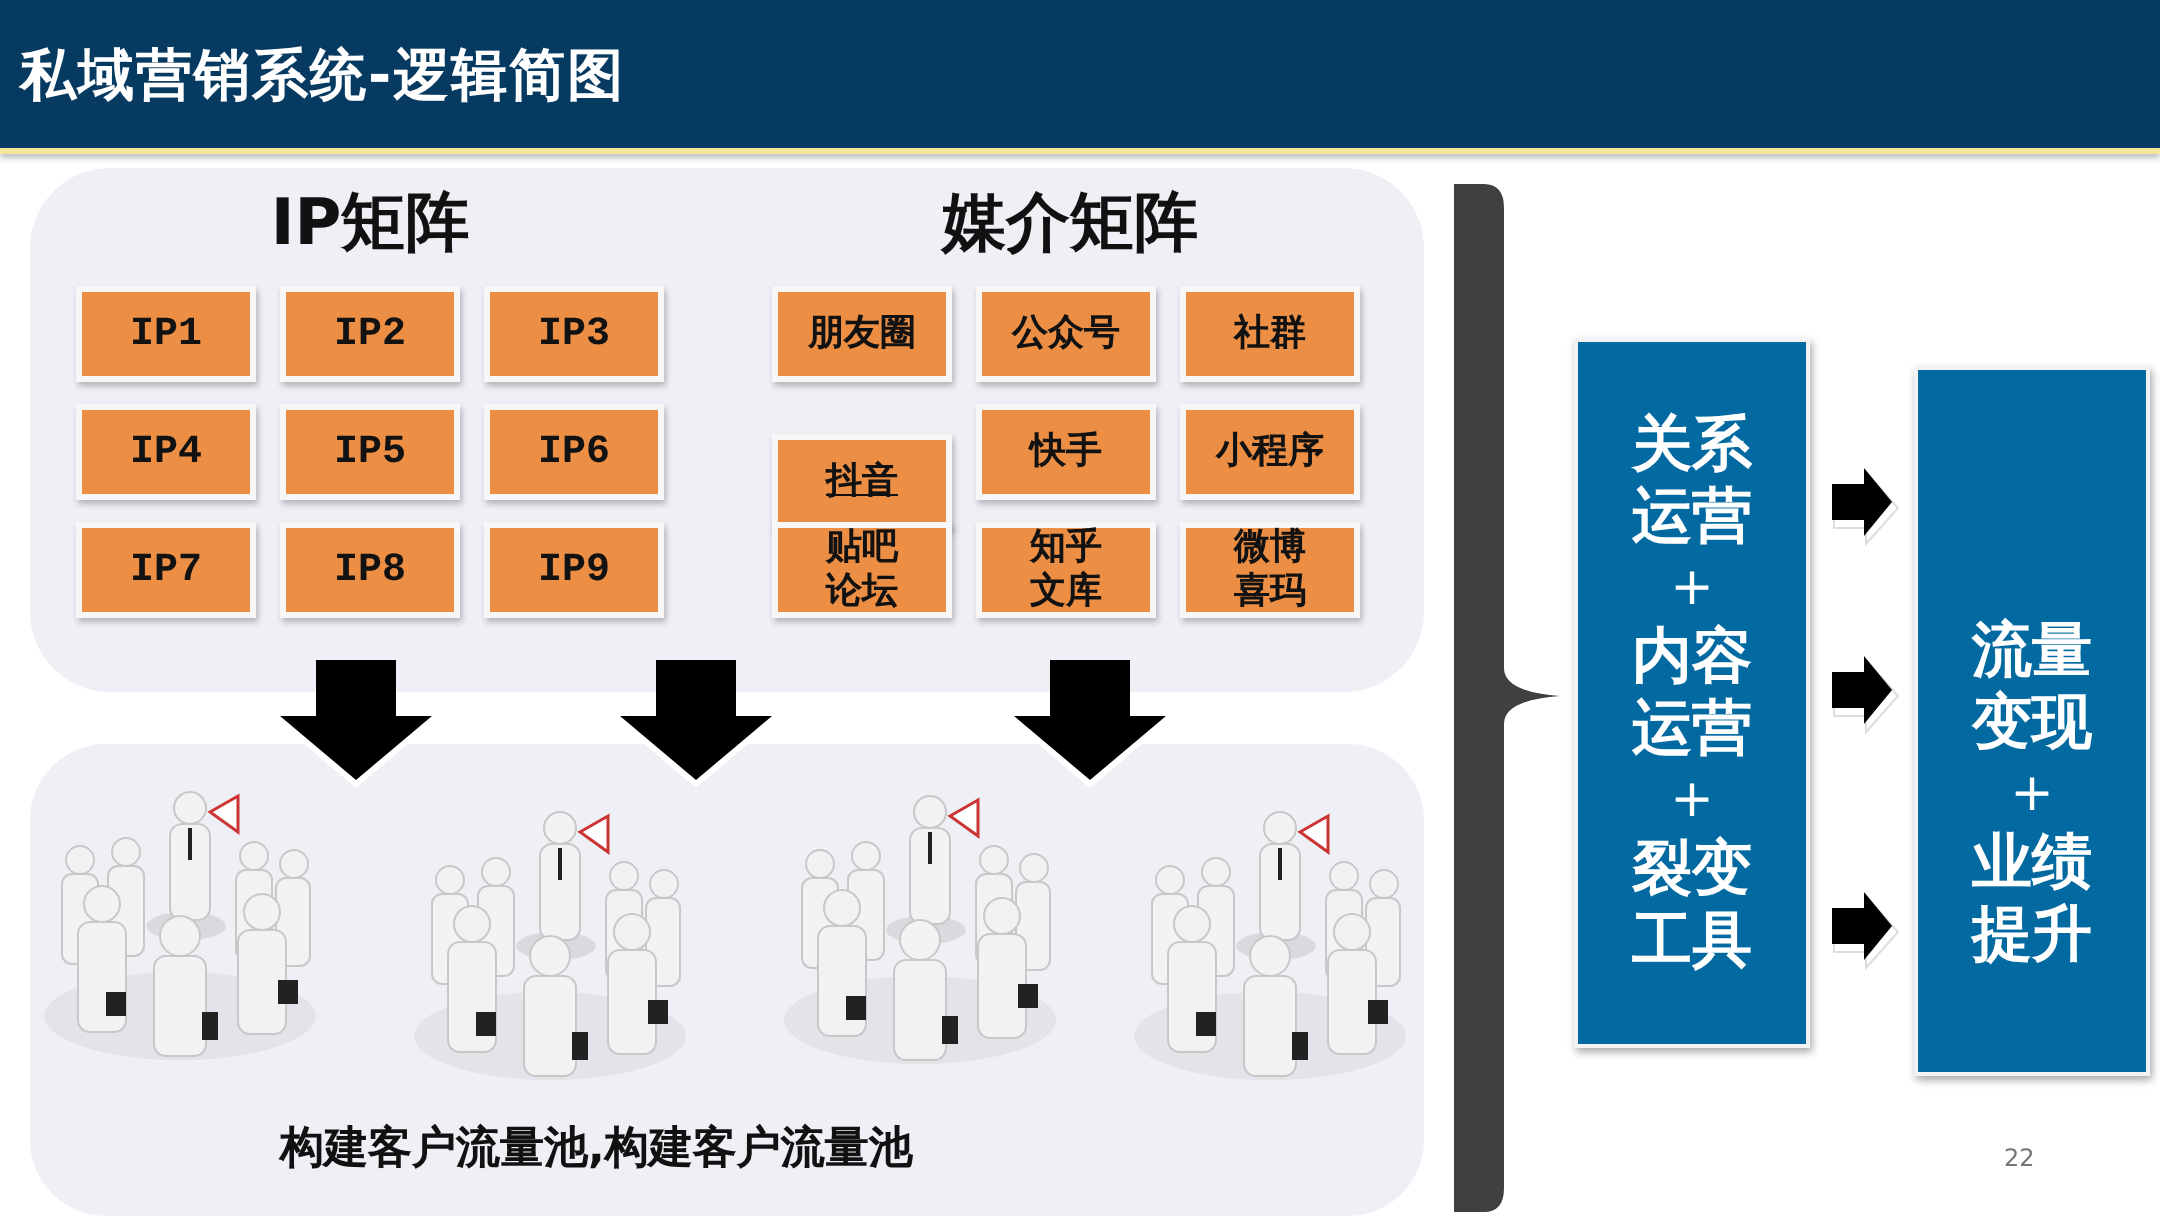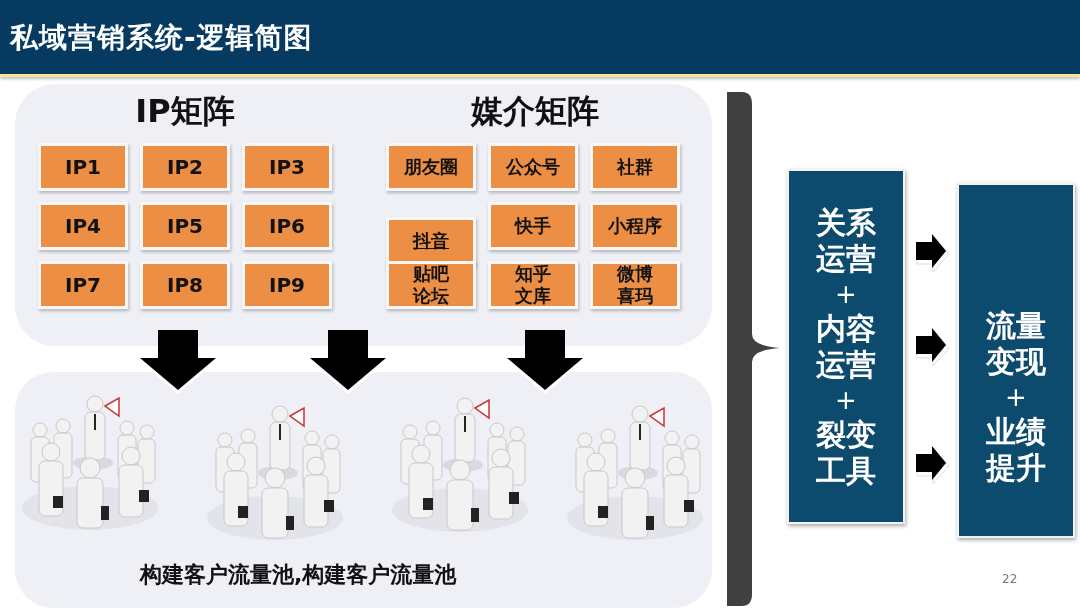--- a/index.html
+++ b/index.html
@@ -30,35 +30,35 @@
     text-align: center; line-height: 40px;
   }
   .tile {
     position: absolute; width: 90px; height: 48px;
     background: #ec8f45;
     border: 3px solid #f7f7f7;
     box-shadow: 1px 2px 3px rgba(0,0,0,0.25);
     display: flex; align-items: center; justify-content: center;
     font-weight: bold; color: #121212; text-align: center;
   }
-  .tile.ip { font-size: 20px; }
+  .tile.ip { font-size: 20px; font-family: Liberation Mono, monospace; }
   .tile.media { font-size: 18px; line-height: 22px; white-space: pre-line; }
   .down-arrow {
     position: absolute; width: 84px; height: 64px;
   }
   .crowd {
     position: absolute; width: 150px; height: 150px;
   }
   .caption {
     position: absolute; left: 140px; top: 560px; font-size: 22px; font-weight: bold; color: #111;
     line-height: 30px;
   }
   .brace { position: absolute; left: 720px; top: 88px; width: 60px; height: 520px; }
   .black-box {
-    position: absolute; background: #0c4a6e; color: #fff;
+    position: absolute; background: #0369a1; color: #fff;
     border: 2px solid #f3f3f3; box-shadow: 1px 2px 4px rgba(0,0,0,0.35);
     display: flex; flex-direction: column; align-items: center; justify-content: center;
     font-weight: bold; font-size: 30px; line-height: 36px; text-align: center;
   }
   .black-box .ln { display: block; }
   .black-box .plus { font-size: 26px; line-height: 34px; font-weight: normal; }
   .right-arrow { position: absolute; width: 36px; height: 42px; }
   .page-num {
     position: absolute; left: 1002px; top: 572px; font-size: 12px; color: #777;
   }

